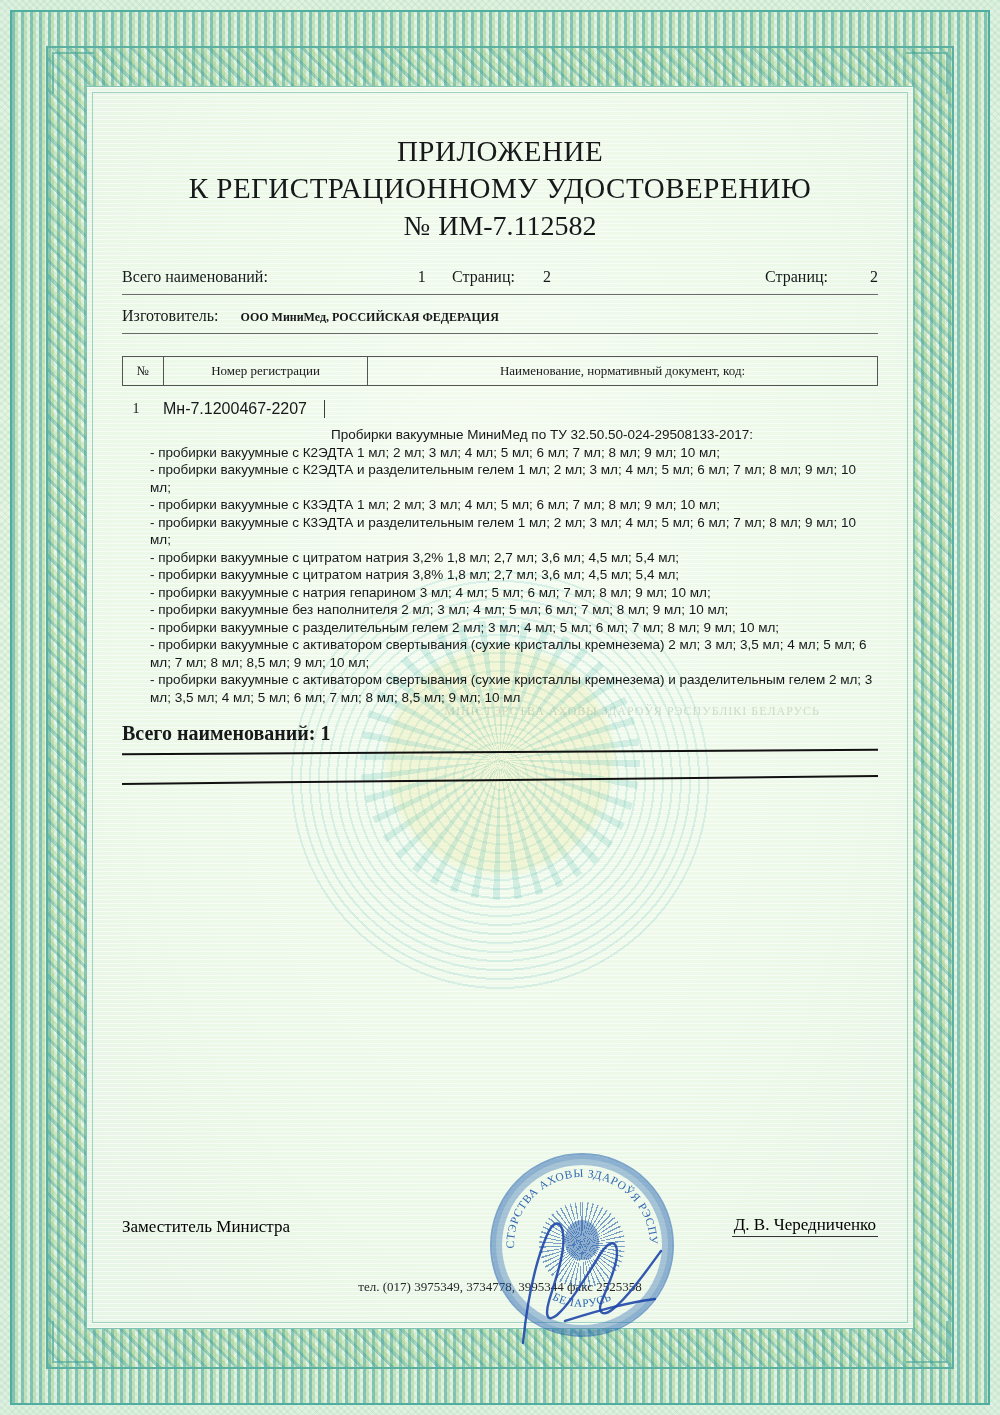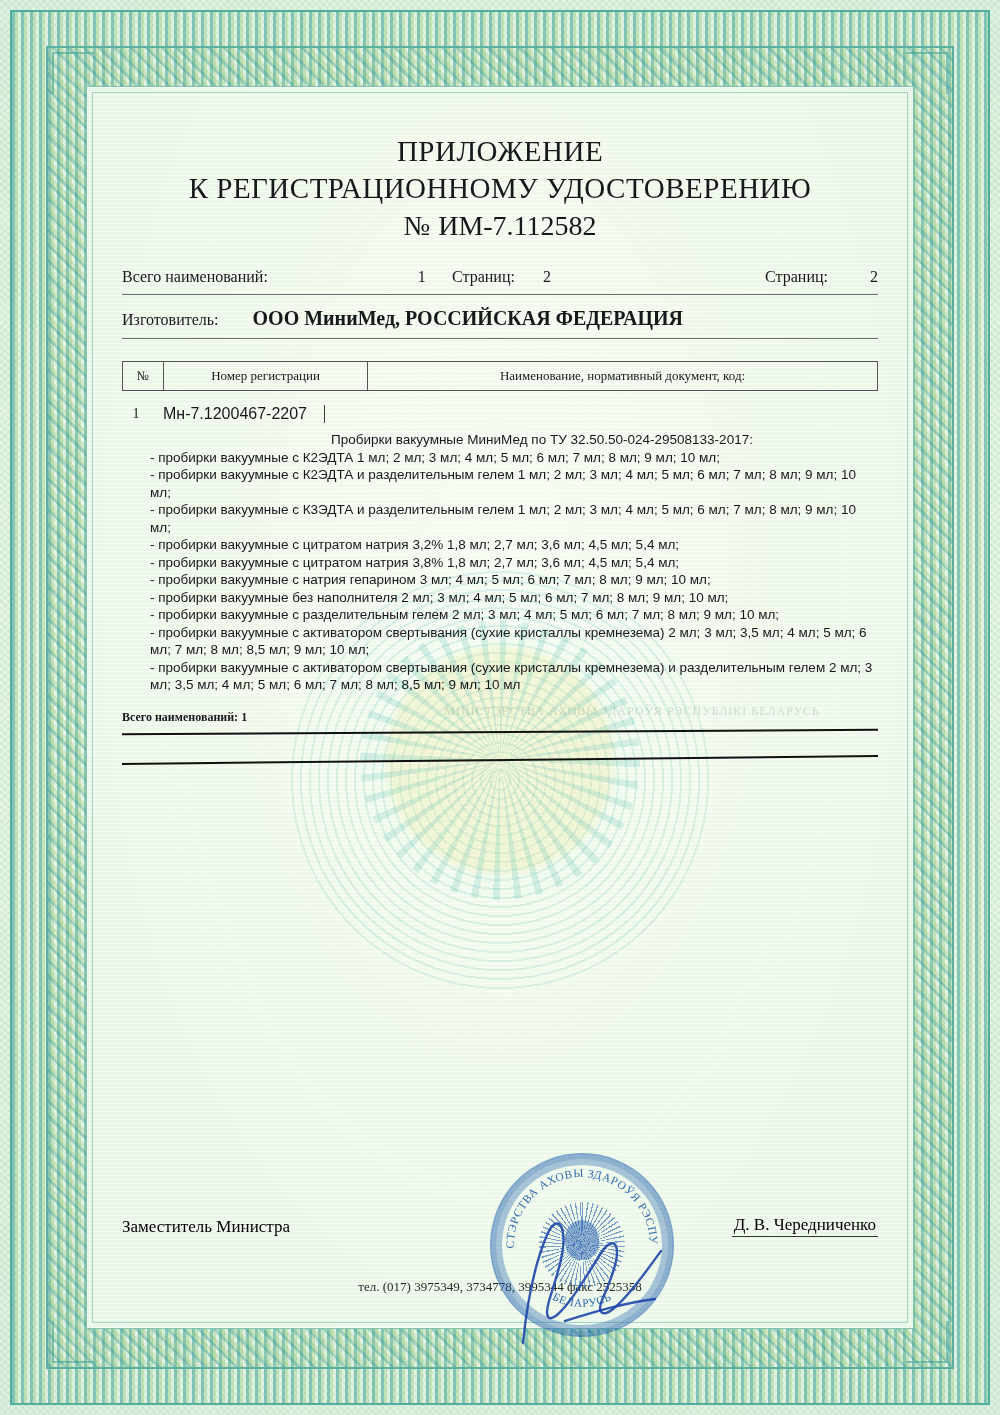--- a/index.html
+++ b/index.html
@@ -158,23 +158,23 @@
 
   .maker-row {
     display: flex;
     align-items: baseline;
     margin-top: 12px;
     padding: 0 22px;
     font-size: 16px;
   }
   .maker-label { white-space: nowrap; }
   .maker-value {
-    margin-left: 34px;
+    margin-left: 22px;
     font-weight: bold;
-    font-size: 20px;
+    font-size: 12px;
   }
 
   .table-wrap {
     margin: 22px 22px 0 22px;
     border: 1px solid #545454;
   }
   .thead {
     display: flex;
     font-size: 13px;
   }
@@ -222,21 +222,21 @@
     padding-left: 28px;
   }
   .sub-list li {
     margin: 0;
     padding: 0;
     text-indent: 0;
   }
 
   .total-row {
     margin: 16px 22px 0 22px;
-    font-size: 12px;
+    font-size: 20px;
     font-weight: bold;
     font-family: "Liberation Serif", serif;
   }
   .rule-strong {
     position: relative;
     margin: 4px 22px 0 22px;
     height: 34px;
   }
   .rule-strong .l1,
   .rule-strong .l2 {
@@ -401,20 +401,21 @@
 
     <div class="tbody">
       <div class="row-first">
         <div class="cell-num">1</div>
         <div class="cell-reg">Мн-7.1200467-2207</div>
         <div class="cell-name">Пробирки вакуумные МиниМед по ТУ 32.50.50-024-29508133-2017:</div>
       </div>
       <ul class="sub-list">
         <li>- пробирки вакуумные с К2ЭДТА 1 мл; 2 мл; 3 мл; 4 мл; 5 мл; 6 мл; 7 мл; 8 мл; 9 мл; 10 мл;</li>
         <li>- пробирки вакуумные с К2ЭДТА и разделительным гелем 1 мл; 2 мл; 3 мл; 4 мл; 5 мл; 6 мл; 7 мл; 8 мл; 9 мл; 10 мл;</li>
+        <li>- пробирки вакуумные с К3ЭДТА 1 мл; 2 мл; 3 мл; 4 мл; 5 мл; 6 мл; 7 мл; 8 мл; 9 мл; 10 мл;</li>
         <li>- пробирки вакуумные с К3ЭДТА и разделительным гелем 1 мл; 2 мл; 3 мл; 4 мл; 5 мл; 6 мл; 7 мл; 8 мл; 9 мл; 10 мл;</li>
         <li>- пробирки вакуумные с цитратом натрия 3,2% 1,8 мл; 2,7 мл; 3,6 мл; 4,5 мл; 5,4 мл;</li>
         <li>- пробирки вакуумные с цитратом натрия 3,8% 1,8 мл; 2,7 мл; 3,6 мл; 4,5 мл; 5,4 мл;</li>
         <li>- пробирки вакуумные с натрия гепарином 3 мл; 4 мл; 5 мл; 6 мл; 7 мл; 8 мл; 9 мл; 10 мл;</li>
         <li>- пробирки вакуумные без наполнителя 2 мл; 3 мл; 4 мл; 5 мл; 6 мл; 7 мл; 8 мл; 9 мл; 10 мл;</li>
         <li>- пробирки вакуумные с разделительным гелем 2 мл; 3 мл; 4 мл; 5 мл; 6 мл; 7 мл; 8 мл; 9 мл; 10 мл;</li>
         <li>- пробирки вакуумные с активатором свертывания (сухие кристаллы кремнезема) 2 мл; 3 мл; 3,5 мл; 4 мл; 5 мл; 6 мл; 7 мл; 8 мл; 8,5 мл; 9 мл; 10 мл;</li>
         <li>- пробирки вакуумные с активатором свертывания (сухие кристаллы кремнезема) и разделительным гелем 2 мл; 3 мл; 3,5 мл; 4 мл; 5 мл; 6 мл; 7 мл; 8 мл; 8,5 мл; 9 мл; 10 мл</li>
       </ul>
     </div>

